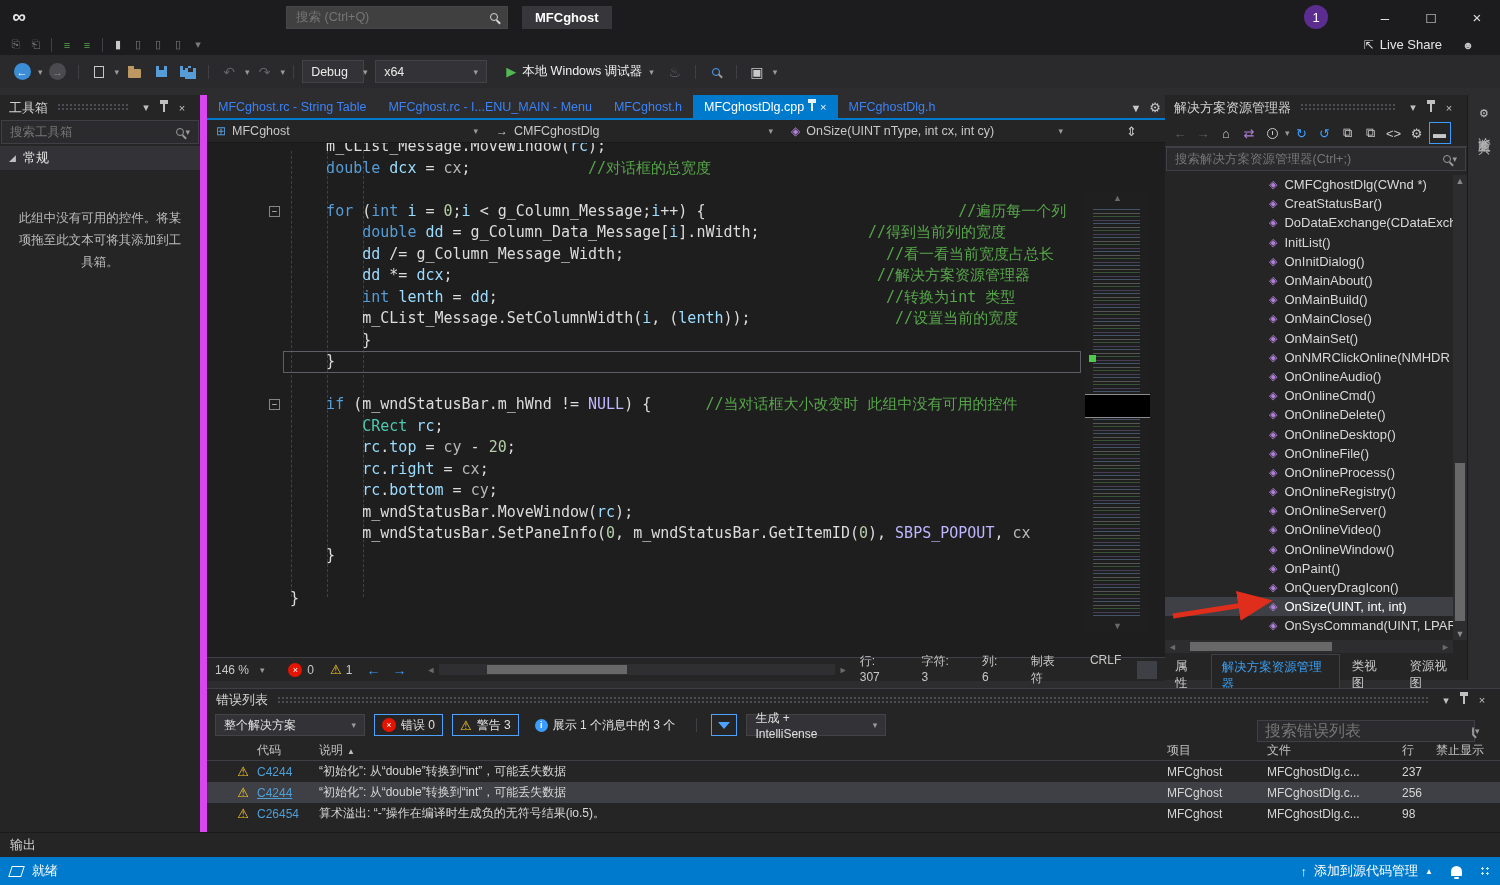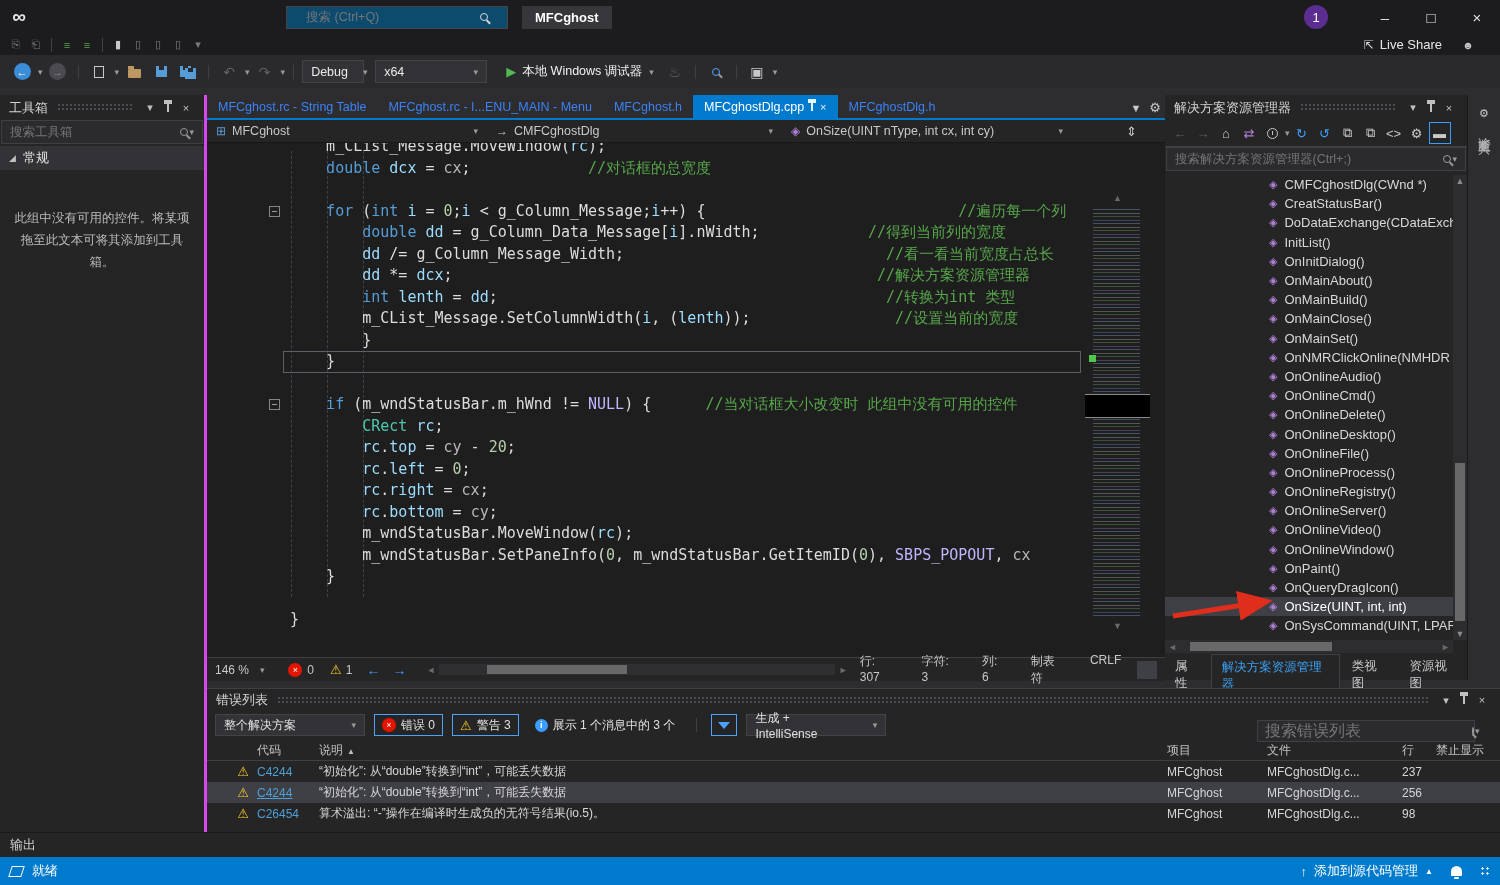--- a/index.html
+++ b/index.html
@@ -4,22 +4,22 @@
 <style>
   * { box-sizing: border-box; margin:0; padding:0; }
   html,body { width:1500px; height:885px; overflow:hidden; background:#1e1e1e;
     font-family:"Liberation Sans",sans-serif; color:#cccccc; font-size:13px; }
 
   
   .titlebar { height:34px; background:#1c1c1e; display:flex; align-items:center; }
   .vs-logo { width:38px; text-align:center; font-size:19px; font-weight:bold; color:#e8e8e8; }
   .menus { display:flex; }
   .menu { padding:2px 9px; font-size:13px; color:#ececec; cursor:default; }
-  .tb-search { margin-left:14px; width:222px; height:23px; background:#0c4a6e; border:1px solid #464649;
-    display:flex; align-items:center; padding:0 19px; }
+  .tb-search { margin-left:14px; width:222px; height:23px; background:#404040; border:1px solid #464649;
+    display:flex; align-items:center; padding:0 9px; }
   .tb-search input { flex:1; background:transparent; border:none; outline:none; color:#9a9a9a; font-size:12.5px; }
   .chip { margin-left:14px; background:#37373b; color:#fff; font-weight:bold; font-size:13px; padding:4px 13px; }
   .tb-right { margin-left:auto; display:flex; align-items:center; }
   .avatar { width:24px; height:24px; border-radius:50%; background:#5c2d91; color:#fff; font-size:13px;
     display:flex; align-items:center; justify-content:center; margin-right:34px; }
   .winbtn { width:46px; height:34px; display:flex; align-items:center; justify-content:center;
     color:#e0e0e0; font-size:15px; }
 
   
   .row2 { height:21px; background:#1c1c1e; display:flex; align-items:center; padding:0 6px; }
@@ -63,21 +63,21 @@
   .pt-ic { width:18px; height:16px; display:flex; align-items:center; justify-content:center;
     color:#c0c0c0; font-size:11px; }
   .pin-ic { width:2px; height:8px; background:#c0c0c0; position:relative; }
   .pin-ic::before { content:""; position:absolute; top:-4px; left:-3px; width:8px; height:4px; background:#c0c0c0; }
   .searchbox { height:24px; background:#2b2b2e; border:1px solid #3f3f46; margin:0 1px;
     display:flex; align-items:center; padding:0 8px; }
   .searchbox input { flex:1; background:transparent; border:none; outline:none; color:#8a8a8a; font-size:12.5px; }
 
   
   .toolbox { position:absolute; left:0; top:7px; width:207px; height:737px; background:#252526;
-    border-right:3px solid #d946ef; }
+    border-right:7px solid #d946ef; }
   .tb-section { height:24px; background:#333337; display:flex; align-items:center; gap:7px;
     padding:0 9px; color:#e0e0e0; font-size:13px; margin-top:2px; }
   .tri { font-size:9px; color:#c0c0c0; }
   .tb-empty { padding:38px 14px 0; text-align:center; color:#bdbdbd; font-size:12.5px; line-height:1.75; }
 
   
   .editor { position:absolute; left:207px; top:7px; width:958px; height:586px; background:#1e1e1e; }
   .tabstrip { height:25px; background:#2d2d30; display:flex; border-bottom:2px solid #007acc; position:relative; }
   .tab { display:flex; align-items:center; gap:7px; padding:0 11px; font-size:12.5px; color:#3b82f6; }
   .tab.active { background:#007acc; color:#fff; }
@@ -396,21 +396,20 @@
           <div class="cl"><span style="color: rgb(220, 220, 220);">        </span><span style="color: rgb(156, 220, 254);">dd</span><span style="color: rgb(220, 220, 220);"> /= g_Column_Message_Width;                             </span><span style="color: rgb(87, 166, 74);">//看一看当前宽度占总长</span></div>
           <div class="cl"><span style="color: rgb(220, 220, 220);">        </span><span style="color: rgb(156, 220, 254);">dd</span><span style="color: rgb(220, 220, 220);"> *= </span><span style="color: rgb(156, 220, 254);">dcx</span><span style="color: rgb(220, 220, 220);">;                                               </span><span style="color: rgb(87, 166, 74);">//解决方案资源管理器</span></div>
           <div class="cl"><span style="color: rgb(86, 156, 214);">        int</span><span style="color: rgb(220, 220, 220);"> </span><span style="color: rgb(156, 220, 254);">lenth</span><span style="color: rgb(220, 220, 220);"> = </span><span style="color: rgb(156, 220, 254);">dd</span><span style="color: rgb(220, 220, 220);">;                                           </span><span style="color: rgb(87, 166, 74);">//转换为int 类型</span></div>
           <div class="cl"><span style="color: rgb(220, 220, 220);">        m_CList_Message.SetColumnWidth(</span><span style="color: rgb(156, 220, 254);">i</span><span style="color: rgb(220, 220, 220);">, (</span><span style="color: rgb(156, 220, 254);">lenth</span><span style="color: rgb(220, 220, 220);">));                </span><span style="color: rgb(87, 166, 74);">//设置当前的宽度</span></div>
           <div class="cl"><span style="color: rgb(220, 220, 220);">        }</span></div>
           <div class="cl cur"><span style="color: rgb(220, 220, 220);">    }</span></div>
           <div class="cl"></div>
           <div class="cl"><span class="fold">−</span><span style="color: rgb(86, 156, 214);">    if</span><span style="color: rgb(220, 220, 220);"> (m_wndStatusBar.m_hWnd != </span><span style="color: rgb(190, 183, 255);">NULL</span><span style="color: rgb(220, 220, 220);">) {      </span><span style="color: rgb(87, 166, 74);">//当对话框大小改变时 此组中没有可用的控件</span></div>
           <div class="cl"><span style="color: rgb(78, 201, 176);">        CRect</span><span style="color: rgb(220, 220, 220);"> </span><span style="color: rgb(156, 220, 254);">rc</span><span style="color: rgb(220, 220, 220);">;</span></div>
           <div class="cl"><span style="color: rgb(220, 220, 220);">        </span><span style="color: rgb(156, 220, 254);">rc</span><span style="color: rgb(220, 220, 220);">.</span><span style="color: rgb(156, 220, 254);">top</span><span style="color: rgb(220, 220, 220);"> = </span><span style="color: rgb(184, 184, 184);">cy</span><span style="color: rgb(220, 220, 220);"> - </span><span style="color: rgb(181, 206, 168);">20</span><span style="color: rgb(220, 220, 220);">;</span></div>
-          <div class="cl"><span style="color: rgb(220, 220, 220);">        </span><span style="color: rgb(156, 220, 254);">rc</span><span style="color: rgb(220, 220, 220);">.</span><span style="color: rgb(156, 220, 254);">left</span><span style="color: rgb(220, 220, 220);"> = </span><span style="color: rgb(181, 206, 168);">0</span><span style="color: rgb(220, 220, 220);">;</span></div>
           <div class="cl"><span style="color: rgb(220, 220, 220);">        </span><span style="color: rgb(156, 220, 254);">rc</span><span style="color: rgb(220, 220, 220);">.</span><span style="color: rgb(156, 220, 254);">right</span><span style="color: rgb(220, 220, 220);"> = </span><span style="color: rgb(184, 184, 184);">cx</span><span style="color: rgb(220, 220, 220);">;</span></div>
           <div class="cl"><span style="color: rgb(220, 220, 220);">        </span><span style="color: rgb(156, 220, 254);">rc</span><span style="color: rgb(220, 220, 220);">.</span><span style="color: rgb(156, 220, 254);">bottom</span><span style="color: rgb(220, 220, 220);"> = </span><span style="color: rgb(184, 184, 184);">cy</span><span style="color: rgb(220, 220, 220);">;</span></div>
           <div class="cl"><span style="color: rgb(220, 220, 220);">        m_wndStatusBar.MoveWindow(</span><span style="color: rgb(156, 220, 254);">rc</span><span style="color: rgb(220, 220, 220);">);</span></div>
           <div class="cl"><span style="color: rgb(220, 220, 220);">        m_wndStatusBar.SetPaneInfo(</span><span style="color: rgb(181, 206, 168);">0</span><span style="color: rgb(220, 220, 220);">, m_wndStatusBar.GetItemID(</span><span style="color: rgb(181, 206, 168);">0</span><span style="color: rgb(220, 220, 220);">), </span><span style="color: rgb(190, 183, 255);">SBPS_POPOUT</span><span style="color: rgb(220, 220, 220);">, </span><span style="color: rgb(184, 184, 184);">cx</span></div>
           <div class="cl"><span style="color: rgb(220, 220, 220);">    }</span></div>
           <div class="cl"></div>
           <div class="cl"><span style="color: rgb(220, 220, 220);">}</span></div>
         </div>
       <div class="minimap">
         <span class="mm-arrow" style="top:2px;">▲</span>

